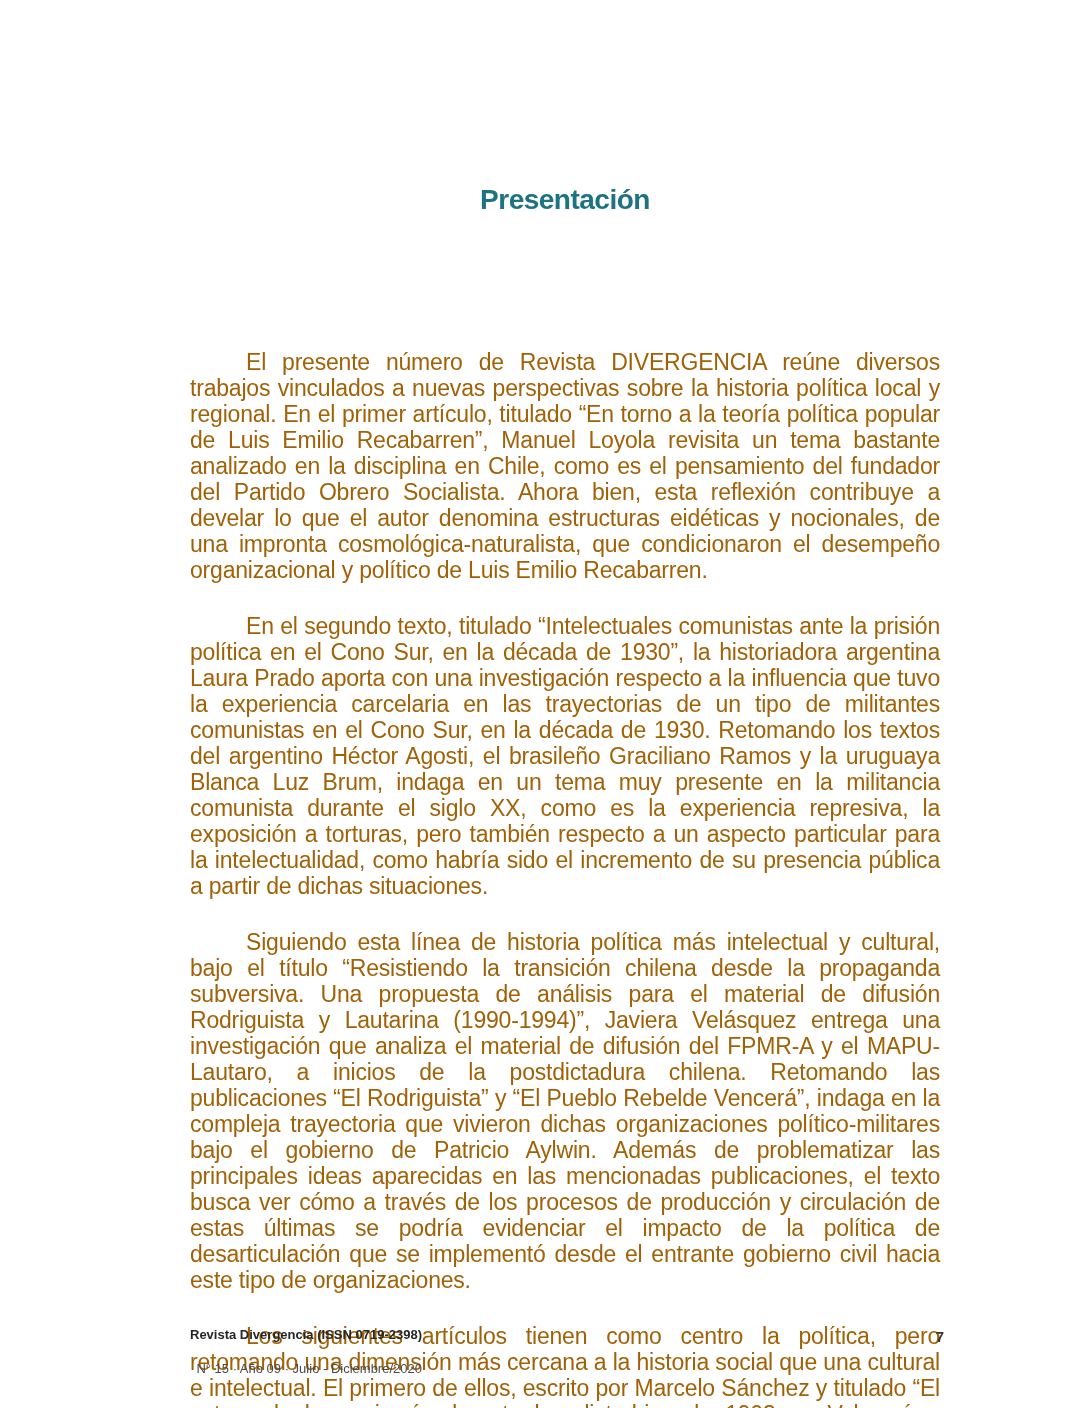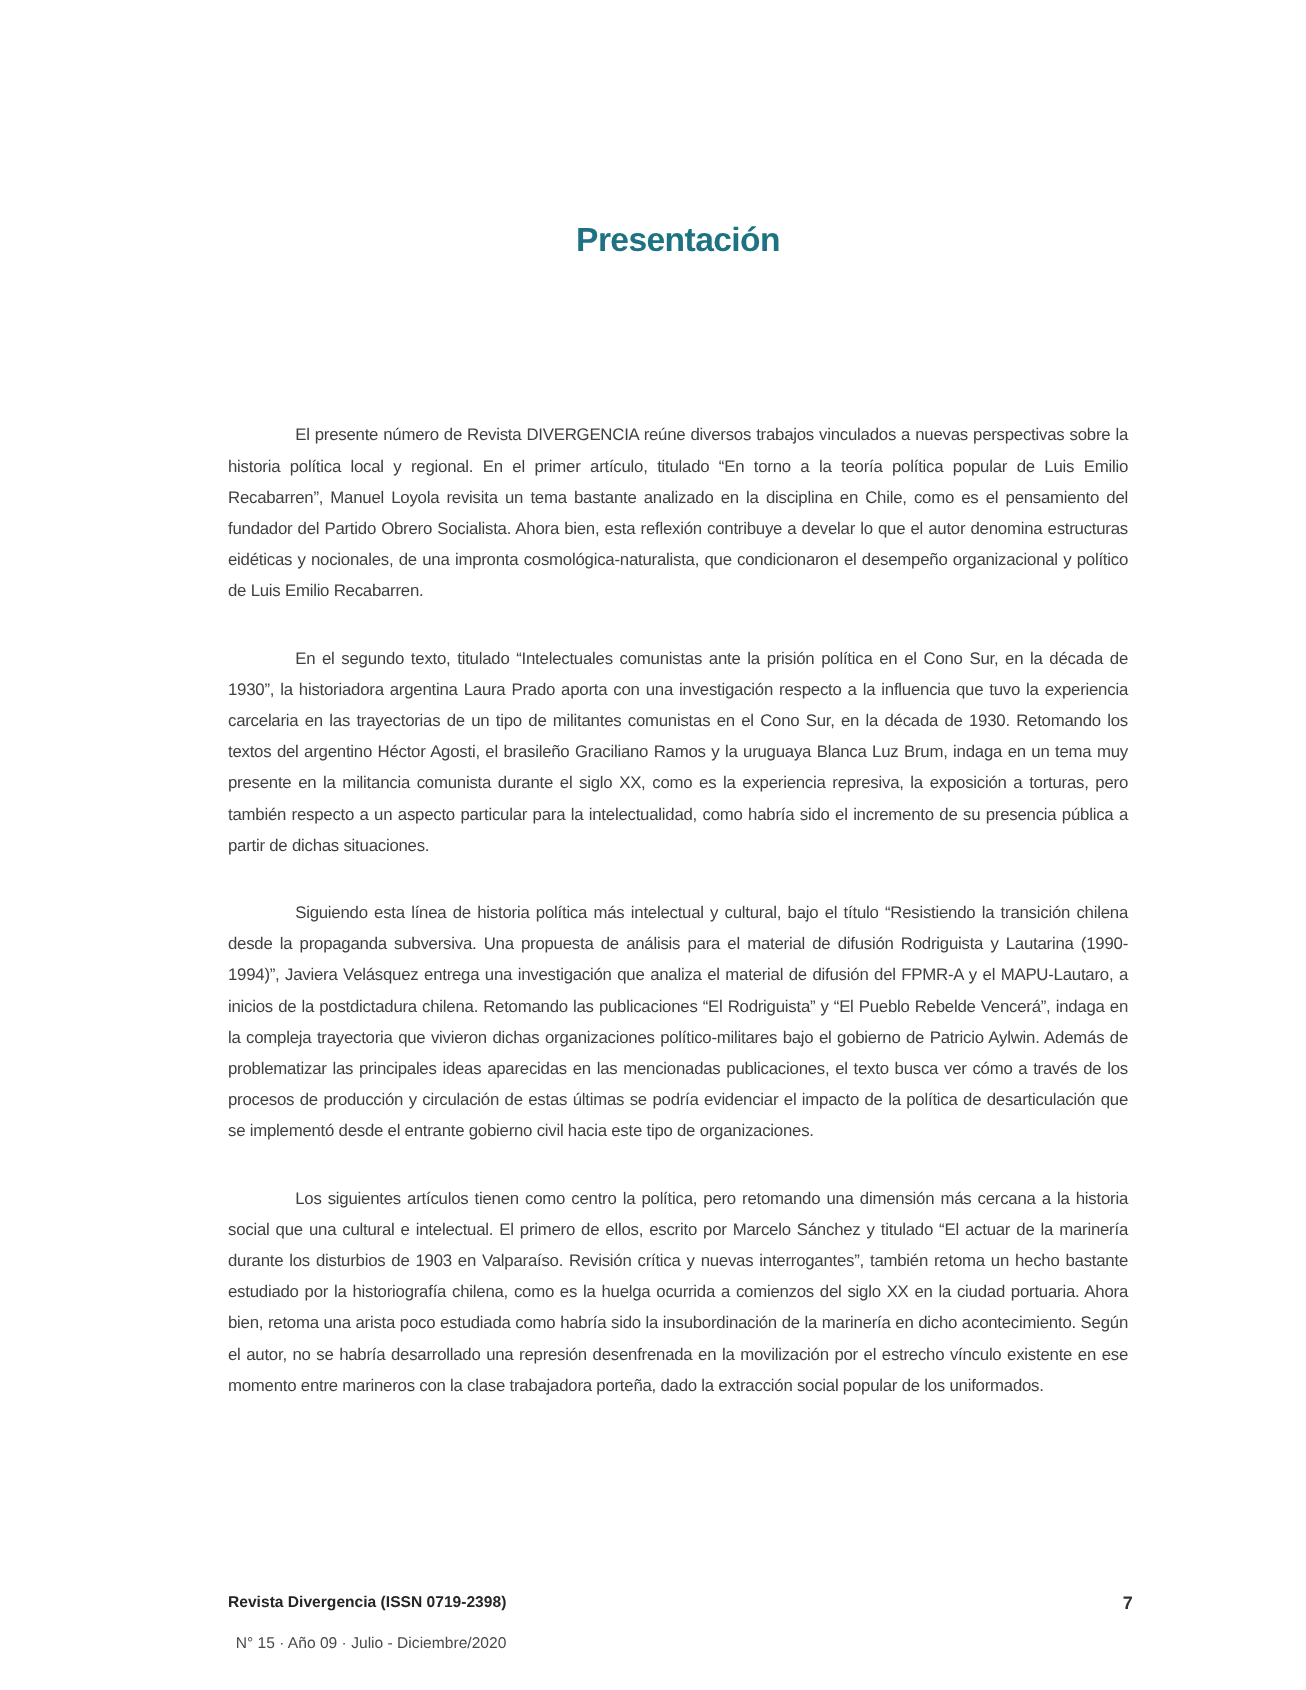--- a/index.html
+++ b/index.html
@@ -23,23 +23,23 @@
     letter-spacing: -0.5px;
     color: #1e7383;
   }
   .body-text {
     position: absolute;
     top: 333px;
     left: 174px;
     width: 766px;
   }
   .body-text p {
-    font-size: 14px;
+    font-size: 23px;
     line-height: 26px;
-    color: #404040;
+    color: #a16207;
     text-align: justify;
     text-indent: 56px;
     margin-bottom: 22px;
     letter-spacing: -0.2px;
   }
   .footer {
     position: absolute;
     left: 174px;
     top: 1306px;
     font-size: 13px;

